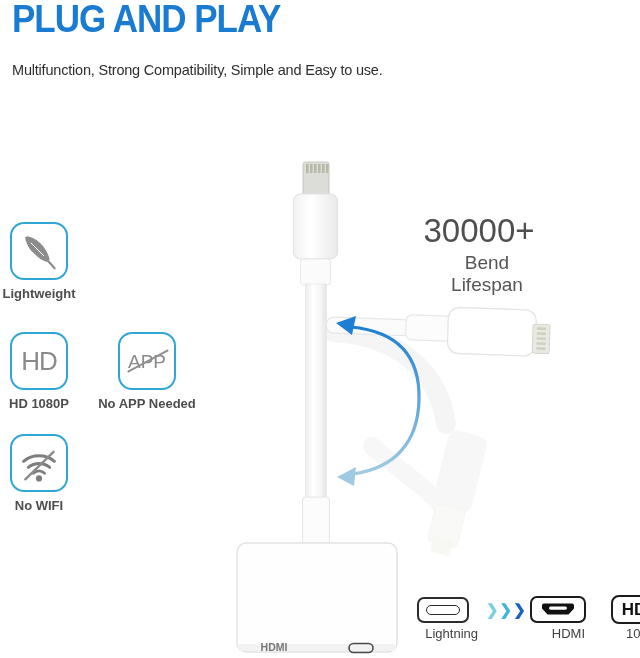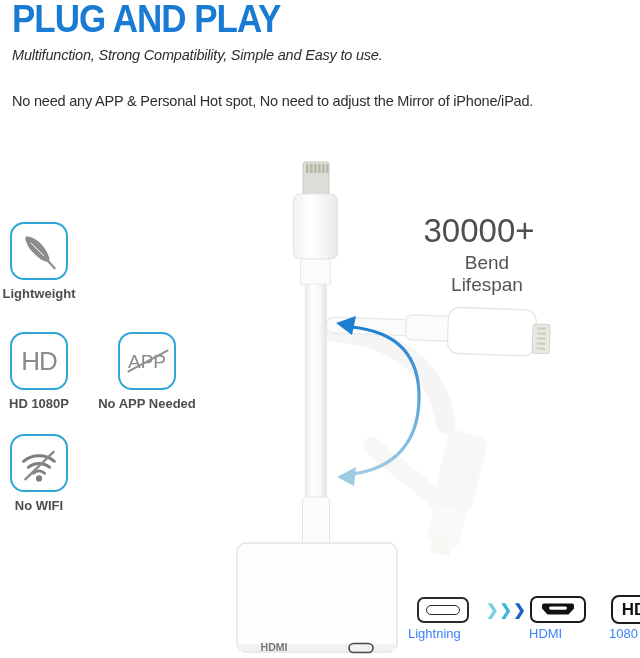--- a/index.html
+++ b/index.html
@@ -4,39 +4,39 @@
 <style>
   html,body{margin:0;padding:0;background:#fff;}
   .page{position:relative;width:640px;height:658px;overflow:hidden;background:#fff;
         font-family:"Liberation Sans",sans-serif;}
   .abs{position:absolute;}
 
   
   .title{left:12px;top:-4px;font-size:35px;font-weight:bold;color:#1a7bd3;
          letter-spacing:-1px;transform:scaleY(1.12);transform-origin:left top;white-space:nowrap;}
   .sub{left:12px;font-size:14.5px;letter-spacing:-0.2px;color:#2e2e2e;white-space:nowrap;}
-  .sub1{top:47px;font-style:italic;} .sub2{top:93px;}
+  .sub1{top:62px;} .sub2{top:93px;}
 
   
   .feature{width:116px;text-align:center;}
   .fbox{width:54px;height:54px;margin:0 auto;border:2.4px solid #2ea6d6;border-radius:14px;
         background:#fff;display:flex;align-items:center;justify-content:center;position:relative;}
   .flabel{margin-top:6px;font-size:13px;font-weight:bold;color:#4d4d4d;white-space:nowrap;}
   .glyph{font-size:26px;color:#8a8a8a;letter-spacing:-1px;line-height:1;}
   .glyph.app{font-size:19px;letter-spacing:0;}
   .slash{position:absolute;left:5px;top:26px;width:46px;height:2.2px;background:#8f8f8f;
          transform:rotate(-28deg);}
 
   
   .badge{left:418px;top:212px;width:122px;text-align:center;}
   .badge .big{font-size:33px;font-weight:normal;color:#4f4f4f;letter-spacing:0;}
   .badge .small{font-size:19px;color:#555;margin-top:2px;margin-left:16px;}
 
   
-  .flow-label{font-size:13px;color:#3b82f6;text-align:left;}
+  .flow-label{font-size:13px;color:#404040;text-align:right;}
   .lightning-box{left:417px;top:597px;width:48px;height:22px;border:2.2px solid #2b2b2b;
                  border-radius:7px;display:flex;align-items:center;justify-content:center;background:#fff;}
   .lightning-pill{width:32px;height:8px;border:1.6px solid #2b2b2b;border-radius:5px;}
   .chevrons{left:486px;top:601px;font-size:15px;font-weight:bold;letter-spacing:1px;}
   .chev1{color:#7ccfe3;} .chev2{color:#3fb6dc;} .chev3{color:#1a63c6;}
   .hdmi-box{left:530px;top:596px;width:52px;height:23px;border:2.4px solid #1b1b1b;
             border-radius:7px;display:flex;align-items:center;justify-content:center;background:#fff;}
   .hd-box{left:611px;top:595px;width:42px;height:25px;border:2.4px solid #1b1b1b;
           border-radius:8px;display:flex;align-items:center;justify-content:center;background:#fff;
           font-size:17px;font-weight:bold;color:#111;}
@@ -121,21 +121,20 @@
 
     <g>
       <path d="M351 327 C404 332 420 362 419 400 C418 441 396 468 353 474" stroke="url(#arrowG)" stroke-width="3.2" fill="none"></path>
       <polygon points="336,323 356,316 352,335" fill="#1d7fd2"></polygon>
       <polygon points="337,477 356,467 354,486" fill="#9fcbe2"></polygon>
     </g>
   </svg>
 
   <div class="abs title">PLUG AND PLAY</div>
   <div class="abs sub sub1">Multifunction, Strong Compatibility, Simple and Easy to use.</div>
-  <div class="abs sub sub2">No need any APP &amp; Personal Hot spot, No need to adjust the Mirror of iPhone/iPad.</div>
 
   <div class="abs feature" style="left:-19px;top:222px;">
     <div class="fbox">
       <svg width="46" height="46" viewBox="0 0 56 56">
         <path d="M13 10 C27 12 37 24 41 38 L37.5 41.5 C24 37 14 26 11 12 Z" fill="#8c8c8c"></path>
         <path d="M18 18 L34 34 M15 25 L29 38" stroke="#ffffff" stroke-width="1.2"></path>
         <path d="M38 39 L47 49" stroke="#8c8c8c" stroke-width="2.6" stroke-linecap="round"></path>
       </svg>
     </div>
     <div class="flabel">Lightweight</div>

